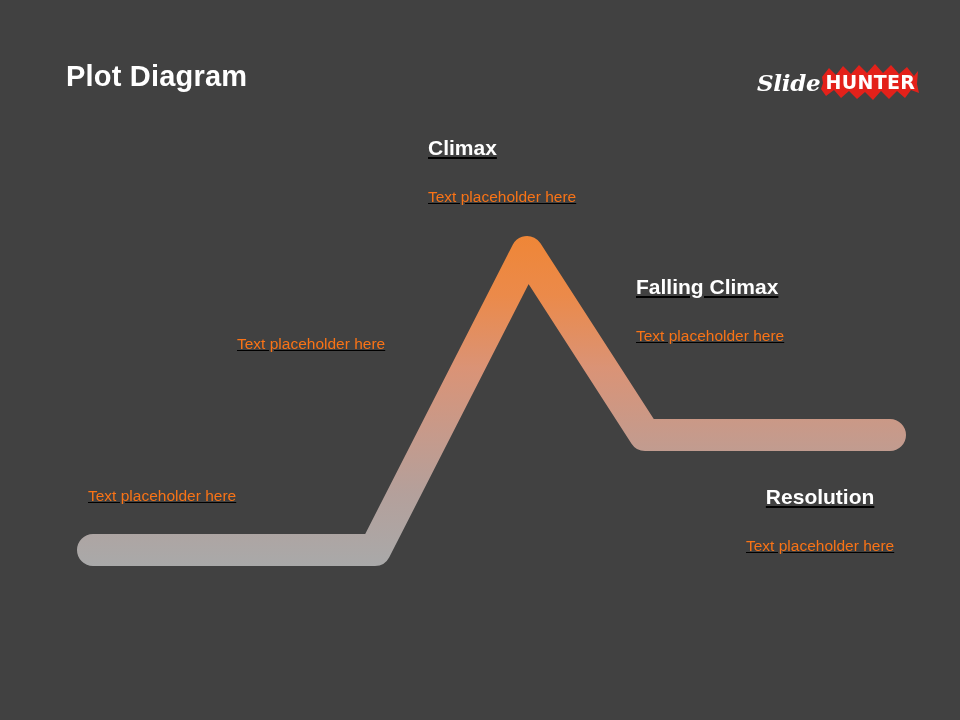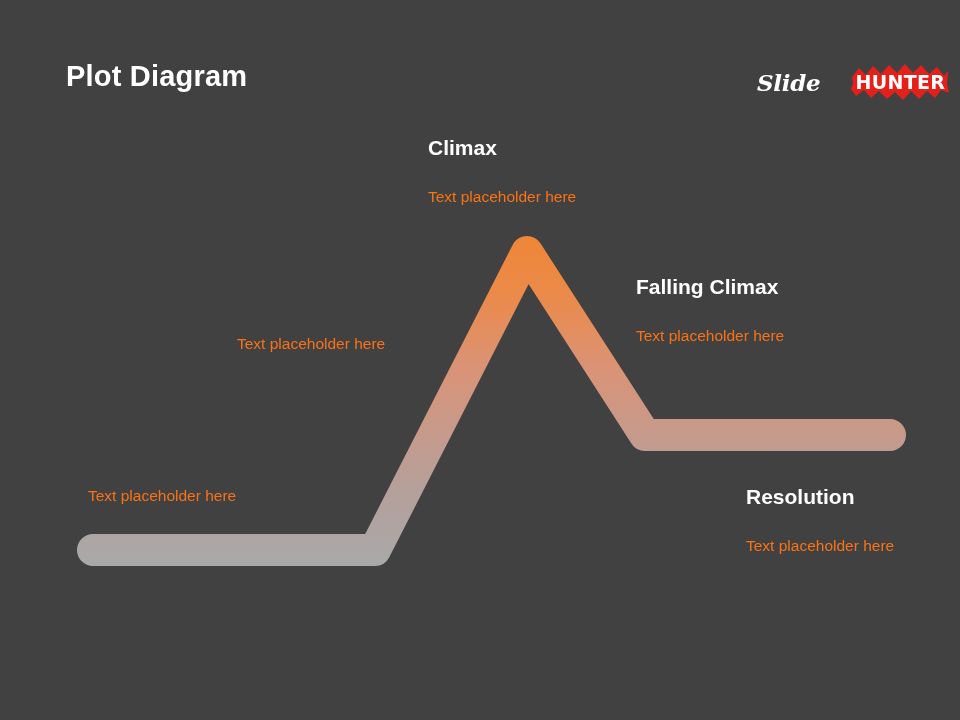--- a/index.html
+++ b/index.html
@@ -48,21 +48,20 @@
     font-weight: bold;
     font-size: 23px;
     color: #ffffff;
     letter-spacing: -0.3px;
     line-height: 1;
   }
   #brand-logo .logo-hunter-wrap {
     position: relative;
     width: 100px;
     height: 38px;
-    margin-left: 30px;
   }
   #brand-logo .logo-hunter-wrap svg {
     position: absolute;
     left: 0;
     top: 0;
   }
   #brand-logo .logo-hunter-text {
     position: absolute;
     left: 0;
     top: 0;
@@ -84,20 +83,21 @@
     position: absolute;
     left: 0;
     top: 0;
     width: 960px;
     height: 720px;
   }
 
   
   .stage-label {
     position: absolute;
+    text-decoration: underline;
   }
   .stage-title {
     font-size: 21px;
     font-weight: bold;
     color: #ffffff;
     white-space: nowrap;
     line-height: 1.2;
   }
   .stage-desc {
     font-size: 15.5px;
@@ -105,21 +105,21 @@
     color: #f97316;
     white-space: nowrap;
     line-height: 1.2;
     margin-top: 28px;
   }
 
   #stage-exposition     { left: 88px;  top: 459px; }
   #stage-rising-action  { left: 237px; top: 307px; }
   #stage-climax         { left: 428px; top: 135px; }
   #stage-falling-action { left: 636px; top: 274px; }
-  #stage-resolution     { left: 746px; top: 484px; }
+  #stage-resolution     { left: 746px; top: 484px; text-align: center; }
 </style>
 </head>
 <body style="background: rgb(65, 65, 65);">
 
 <div id="slide" style="background: rgb(65, 65, 65);">
 
   <div id="page-title">Plot Diagram</div>
 
   <div id="brand-logo">
     <span class="logo-slide">Slide</span>

